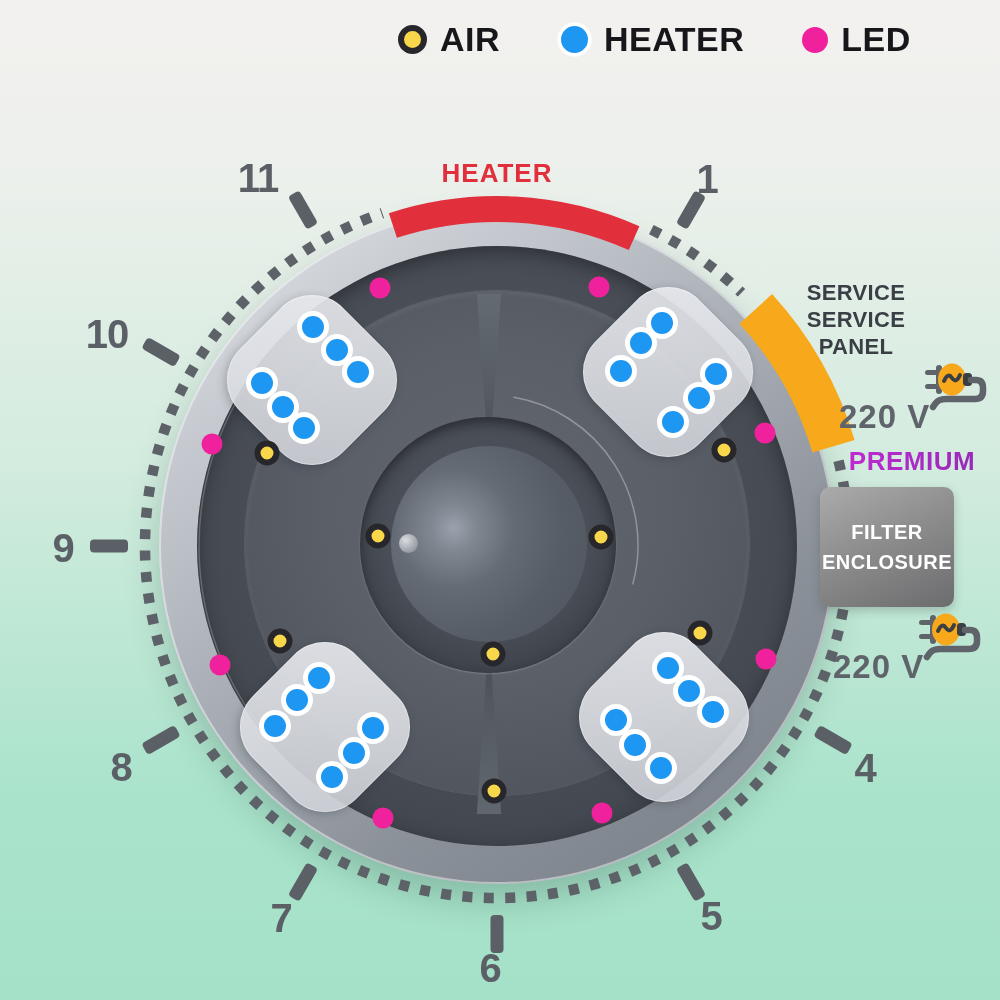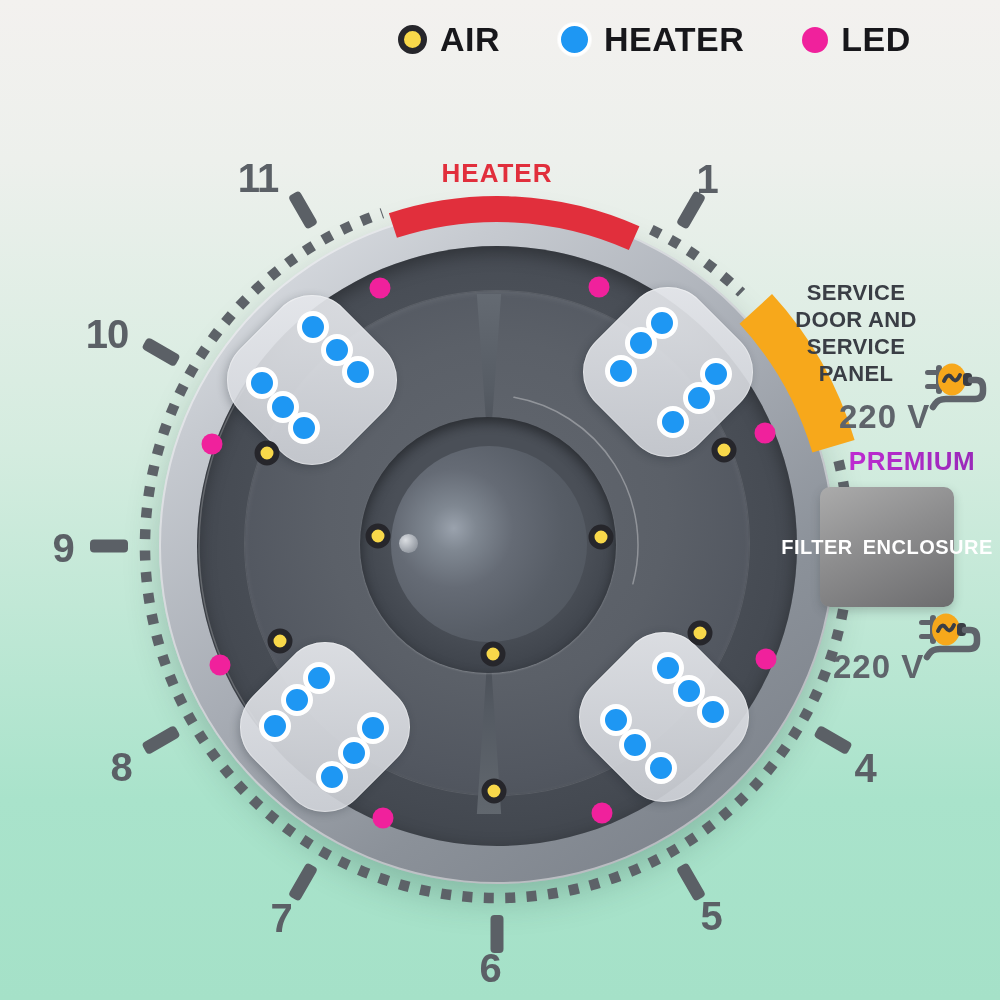--- a/index.html
+++ b/index.html
@@ -60,21 +60,21 @@
     font-size:26px;font-weight:800;color:var(--heater);letter-spacing:1px;}
   .service-label{left:768px;top:279px;width:176px;text-align:center;
     font-size:22px;font-weight:800;color:var(--text-dark);line-height:27px;letter-spacing:.3px;}
   .premium-label{left:826px;top:446px;width:172px;text-align:center;
     font-size:26px;font-weight:800;letter-spacing:.5px;
     background:linear-gradient(100deg,var(--prem-from) 0%,var(--prem-to) 100%);
     -webkit-background-clip:text;background-clip:text;color:transparent;}
   .filter-box{left:820px;top:487px;width:134px;height:120px;border-radius:10px;
     background:linear-gradient(155deg,#ababab 0%,#8d8d8e 45%,#6c6c6e 100%);
     box-shadow:0 4px 10px rgba(50,60,60,.25);
-    display:flex;flex-direction:row;justify-content:center;align-items:center;gap:10px;}
+    display:flex;flex-direction:column;justify-content:center;align-items:center;gap:10px;}
   .filter-box span{color:#ffffff;font-size:20px;font-weight:800;letter-spacing:.5px;line-height:1;}
 
   .plug-unit{width:175px;height:90px;}
   .plug-svg{position:absolute;left:0;top:0;width:175px;height:90px;}
   .prong{fill:var(--volt);}
   .plug-body{fill:var(--service);}
   .plug-cap{fill:#3a3e45;}
   .squiggle{fill:none;stroke:#3a3e45;stroke-width:4;stroke-linecap:round;}
   .cable{fill:none;stroke:var(--volt);stroke-width:6.5;stroke-linecap:round;stroke-linejoin:round;}
   .volt-label{position:absolute;left:6px;top:44px;font-size:33px;font-weight:800;
@@ -188,21 +188,20 @@
       <div class="legend-item">
         <span class="legend-dot led"></span>
         <span class="legend-label">LED</span>
       </div>
     </div>
 
   <div class="abs heater-label">HEATER</div>
 
   <div class="abs service-label" id="service-label">
       <span style="display: block;">SERVICE</span>
-      <span style="display: block;">DOOR AND</span>
       <span style="display: block;">SERVICE</span>
       <span style="display: block;">PANEL</span>
     </div>
 
   <div class="abs premium-label">PREMIUM</div>
 
   <div class="abs filter-box" id="filter-box">
       <span style="display: block;">FILTER</span>
       <span style="display: block;">ENCLOSURE</span>
     </div>

